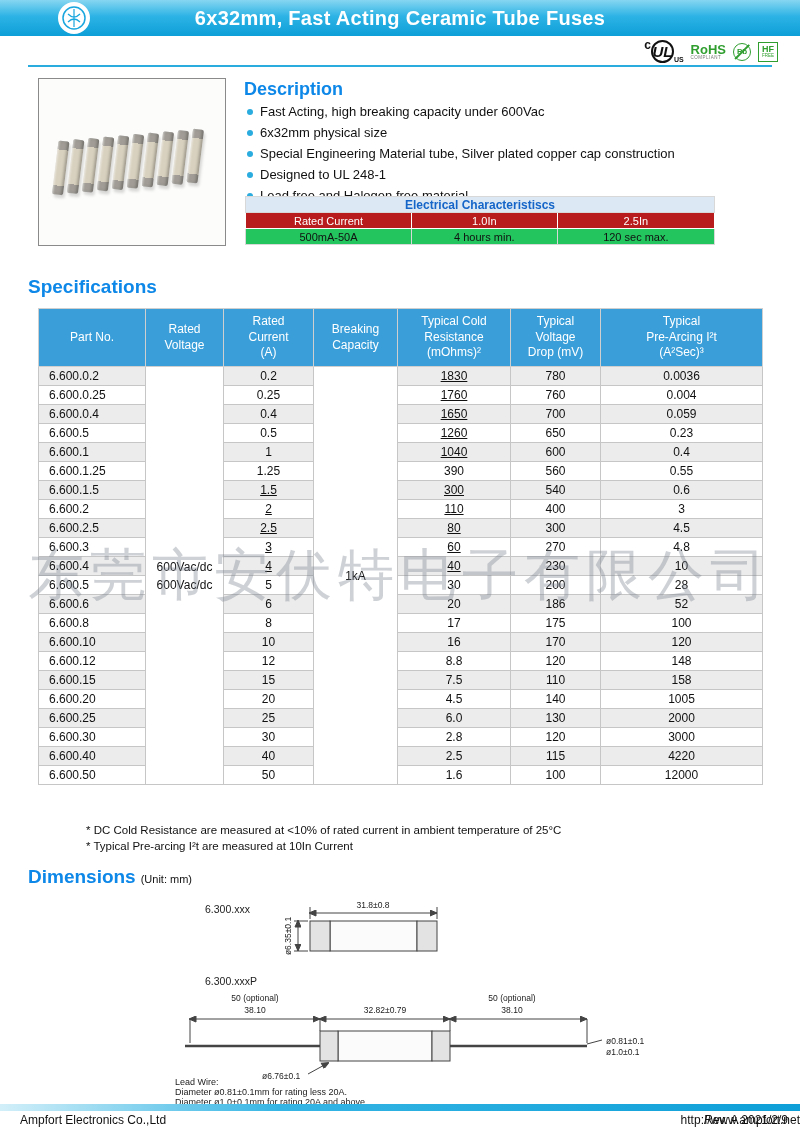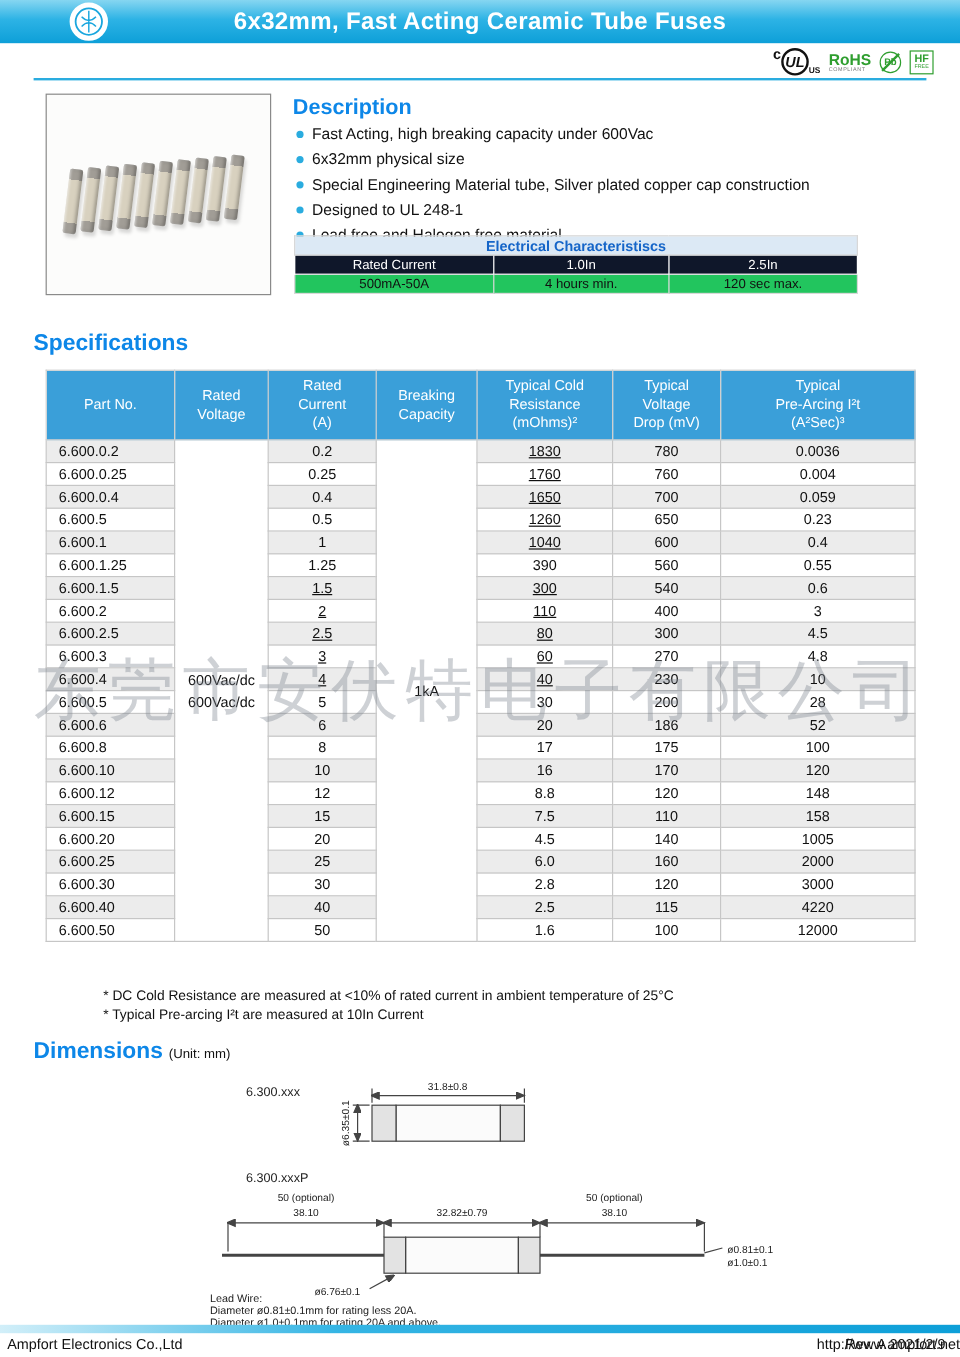--- a/index.html
+++ b/index.html
@@ -27,21 +27,21 @@
   }
   .rule { position:absolute; top:65px; left:28px; width:744px; height:2px; background:#2aacdf; }
 
   
   .certs { position:absolute; top:40px; right:22px; display:flex; align-items:center; gap:7px; }
   .cert-ul { display:flex; align-items:flex-start; }
   .ul-c { font-size:12px; font-weight:bold; color:#111; margin-top:-2px; }
   .ul-circle {
     width:23px; height:23px; border:2px solid #111; border-radius:50%;
     display:inline-flex; align-items:center; justify-content:center;
-    font-size:12px; font-weight:bold; font-style:italic; color:#111;
+    font-size:15px; font-weight:bold; font-style:italic; color:#111;
   }
   .ul-us { font-size:7px; font-weight:bold; color:#111; align-self:flex-end; }
   .cert-rohs { text-align:left; line-height:1; }
   .rohs-main { color:#2f9e2f; font-weight:bold; font-size:13px; }
   .rohs-sub { color:#777; font-size:4.5px; letter-spacing:.5px; }
   .cert-pb {
     width:18px; height:18px; border:1.5px solid #2f9e2f; border-radius:50%;
     font-size:8px; color:#2f9e2f; font-weight:bold;
     display:flex; align-items:center; justify-content:center; position:relative;
   }
@@ -66,21 +66,21 @@
   
   .desc-heading { position:absolute; top:79px; left:244px; font-size:18px; font-weight:bold; color:#0d87e8; }
   .desc-list { position:absolute; top:103px; left:246px; width:535px; list-style:none; }
   .desc-list li { font-size:13px; color:#111; line-height:18px; margin-bottom:3px; padding-left:14px; position:relative; }
   .desc-list li::before { content:""; position:absolute; left:1px; top:6px; width:6px; height:6px; border-radius:50%; background:#2aacdf; }
 
   
   .elec { position:absolute; top:196px; left:245px; width:470px; border-collapse:collapse; }
   .elec td { border:1px solid #d8d8d8; text-align:center; height:16px; font-size:11px; color:#111; }
   .elec .title td { background:#dce9f5; color:#1565c8; font-weight:bold; font-size:12px; }
-  .elec .head td { background:#0f172a; color:#fff; border-color:#fff; }
+  .elec .head td { background:#b91c1c; color:#fff; border-color:#fff; }
   .elec .data td { background:#22c55e; }
 
   
   .spec-heading { position:absolute; top:276px; left:28px; font-size:19px; font-weight:bold; color:#0d87e8; }
   .spec { position:absolute; top:308px; left:38px; width:724px; border-collapse:collapse; table-layout:fixed; }
   .spec th {
     background:#3a9fd9; color:#fff; font-weight:normal; font-size:12px; height:58px;
     white-space:pre-line; line-height:1.3; border:1px solid #cfcfcf; vertical-align:middle; padding:0 2px;
   }
   .spec td { border:1px solid #c6c6c6; font-size:12px; color:#111; text-align:center; height:19px; padding:0 4px; }
@@ -108,21 +108,21 @@
   .dlabel { font-size:10.5px; }
   .dim { font-size:8.5px; }
   .note { font-size:9px; }
 
   
   .footer-bar {
     position:absolute; top:1104px; left:0; width:800px; height:7px;
     background:linear-gradient(90deg,#d2eff9 0%,#35b5e4 35%,#0d9fd8 100%);
   }
   .footer-text { position:absolute; top:1113px; left:0; width:800px; font-size:12px; color:#111; height:16px; }
-  .footer-left { position:absolute; left:6px; }
+  .footer-left { position:absolute; left:20px; }
   .footer-center { position:absolute; left:0; right:0; text-align:right; }
   .footer-right { position:absolute; right:12px; }
 </style>
 </head>
 <body>
 
 <div class="page">
 
   <div class="header-bar">
     <span class="header-title">6x32mm, Fast Acting Ceramic Tube Fuses</span>
@@ -355,21 +355,21 @@
           <td class="part">6.600.20</td>
           <td>20</td>
           <td>4.5</td>
           <td>140</td>
           <td>1005</td>
         </tr>
         <tr class="odd">
           <td class="part">6.600.25</td>
           <td>25</td>
           <td>6.0</td>
-          <td>160</td>
+          <td>130</td>
           <td>2000</td>
         </tr>
         <tr class="even">
           <td class="part">6.600.30</td>
           <td>30</td>
           <td>2.8</td>
           <td>120</td>
           <td>3000</td>
         </tr>
         <tr class="odd">

